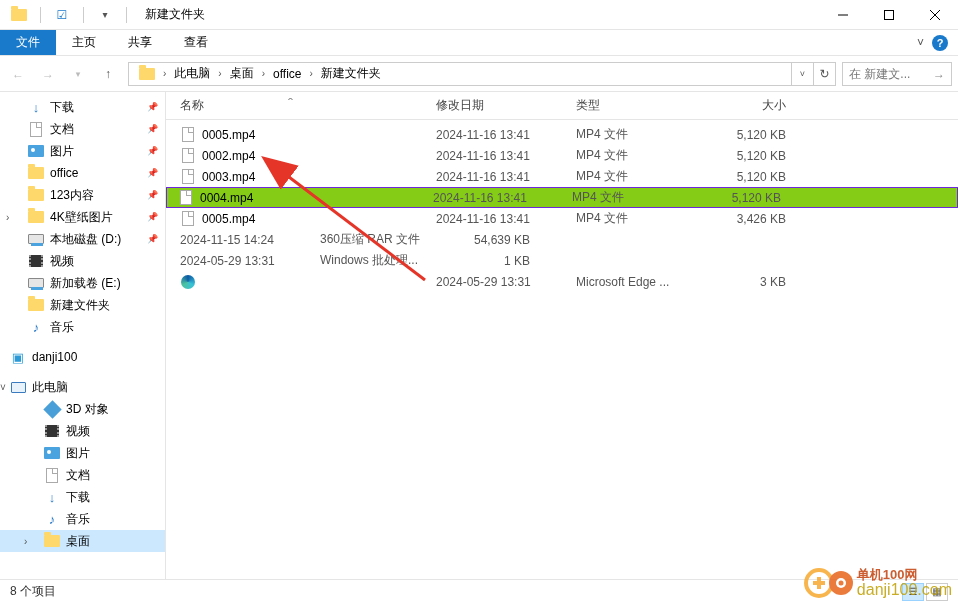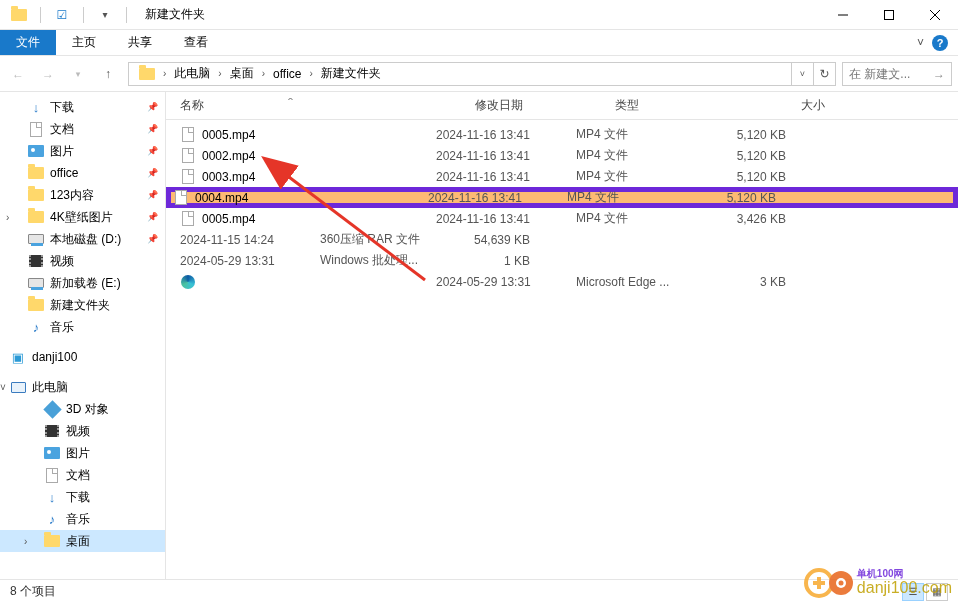--- a/index.html
+++ b/index.html
@@ -44,46 +44,46 @@
 .sidebar .item .icn { width:16px; height:16px; margin-right:6px; display:flex;align-items:center;justify-content:center;font-size:13px; }
 .sidebar .item.section { font-weight:normal; padding-left:10px; margin-top:8px; }
 .sidebar .item.section .exp { left:-4px; }
 .sidebar .item.level2 { padding-left:44px; }
 
 
 .filelist { flex:1; display:flex; flex-direction:column; }
 .columns { height:28px; display:flex; align-items:center; border-bottom:1px solid #e5e5e5; color:#444; padding-left:14px; }
 .col-name { width:256px; display:flex;position:relative; }
 .col-name .sort-arrow { position:absolute; left:108px; top:-2px; color:#888; font-size:15px; }
-.col-date { width:140px;margin-left:39px; }
+.col-date { width:140px; }
 .col-type { width:130px; }
 .col-size { width:90px; text-align:right; padding-right:10px; }
 .rows { flex:1; padding-top:4px; }
 .row { height:21px; display:flex;align-items:center; padding-left:14px; }
-.row.hover { background:#fdba74; border:5px solid #6d28d9; padding-left:3px; }
+.row.hover { background:#84cc16; border:1px solid #6d28d9; padding-left:12px; }
 .row.hover .rcol { margin-left:-1px; }
 .row .rcol-name { width:256px; display:flex;align-items:center; gap:6px; }
 .row .rcol-date { width:140px; color:#555; }
 .row .rcol-type { width:130px; color:#555; white-space:nowrap;overflow:hidden;text-overflow:ellipsis; }
 .row .rcol-size { width:90px; text-align:right; color:#555; padding-right:10px; }
 .file-icon { width:16px;height:16px;display:flex;align-items:center;justify-content:center;font-size:12px; }
 
 
 .statusbar { height:24px; border-top:1px solid #e5e5e5; display:flex;align-items:center; padding:0 10px; color:#333; }
 .statusbar .view-icons { margin-left:auto; display:flex; gap:2px; }
 .statusbar .view-icons .vb { width:22px;height:18px;border:1px solid #ccc;display:flex;align-items:center;justify-content:center;font-size:10px;color:#555; }
 .statusbar .view-icons .vb.active { background:#cce8ff;border-color:#99d1ff; }
 
 
 .arrow-overlay { position:absolute; pointer-events:none; top:0;left:0;width:958px;height:603px; }
 
 
 .watermark { position:absolute; right:6px; bottom:4px; display:flex;align-items:center; gap:4px; opacity:0.85; }
 .watermark .logo { display:flex;align-items:center; }
-.watermark .wtext { color:#6d28d9; font-size:10px; font-weight:bold; line-height:1; }
+.watermark .wtext { color:#c2410c; font-size:13px; font-weight:bold; line-height:1; }
 .watermark .wsub { color:#c0a000; font-size:16px; }
 
 
 .folder-icon{width:16px;height:12px;background:#ffd86b;border-radius:1px;position:relative;}
 .folder-icon:before{content:"";position:absolute;top:-3px;left:0;width:7px;height:3px;background:#ffd86b;border-radius:1px 1px 0 0;}
 .drive-icon{width:16px;height:10px;background:#e6e6e6;border:1px solid #888;border-radius:1px;position:relative;}
 .drive-icon:after{content:"";position:absolute;left:2px;bottom:-3px;width:12px;height:3px;background:#4aa3df;}
 .blank-icon{width:12px;height:15px;border:1px solid #aaa;background:#fff;position:relative;}
 .blank-icon:after{content:"";position:absolute;top:0;right:0;width:4px;height:4px;background:#fff;border-left:1px solid #aaa;border-bottom:1px solid #aaa;}
 .pic-icon{width:16px;height:12px;background:#4aa3df;border-radius:1px;position:relative;}

